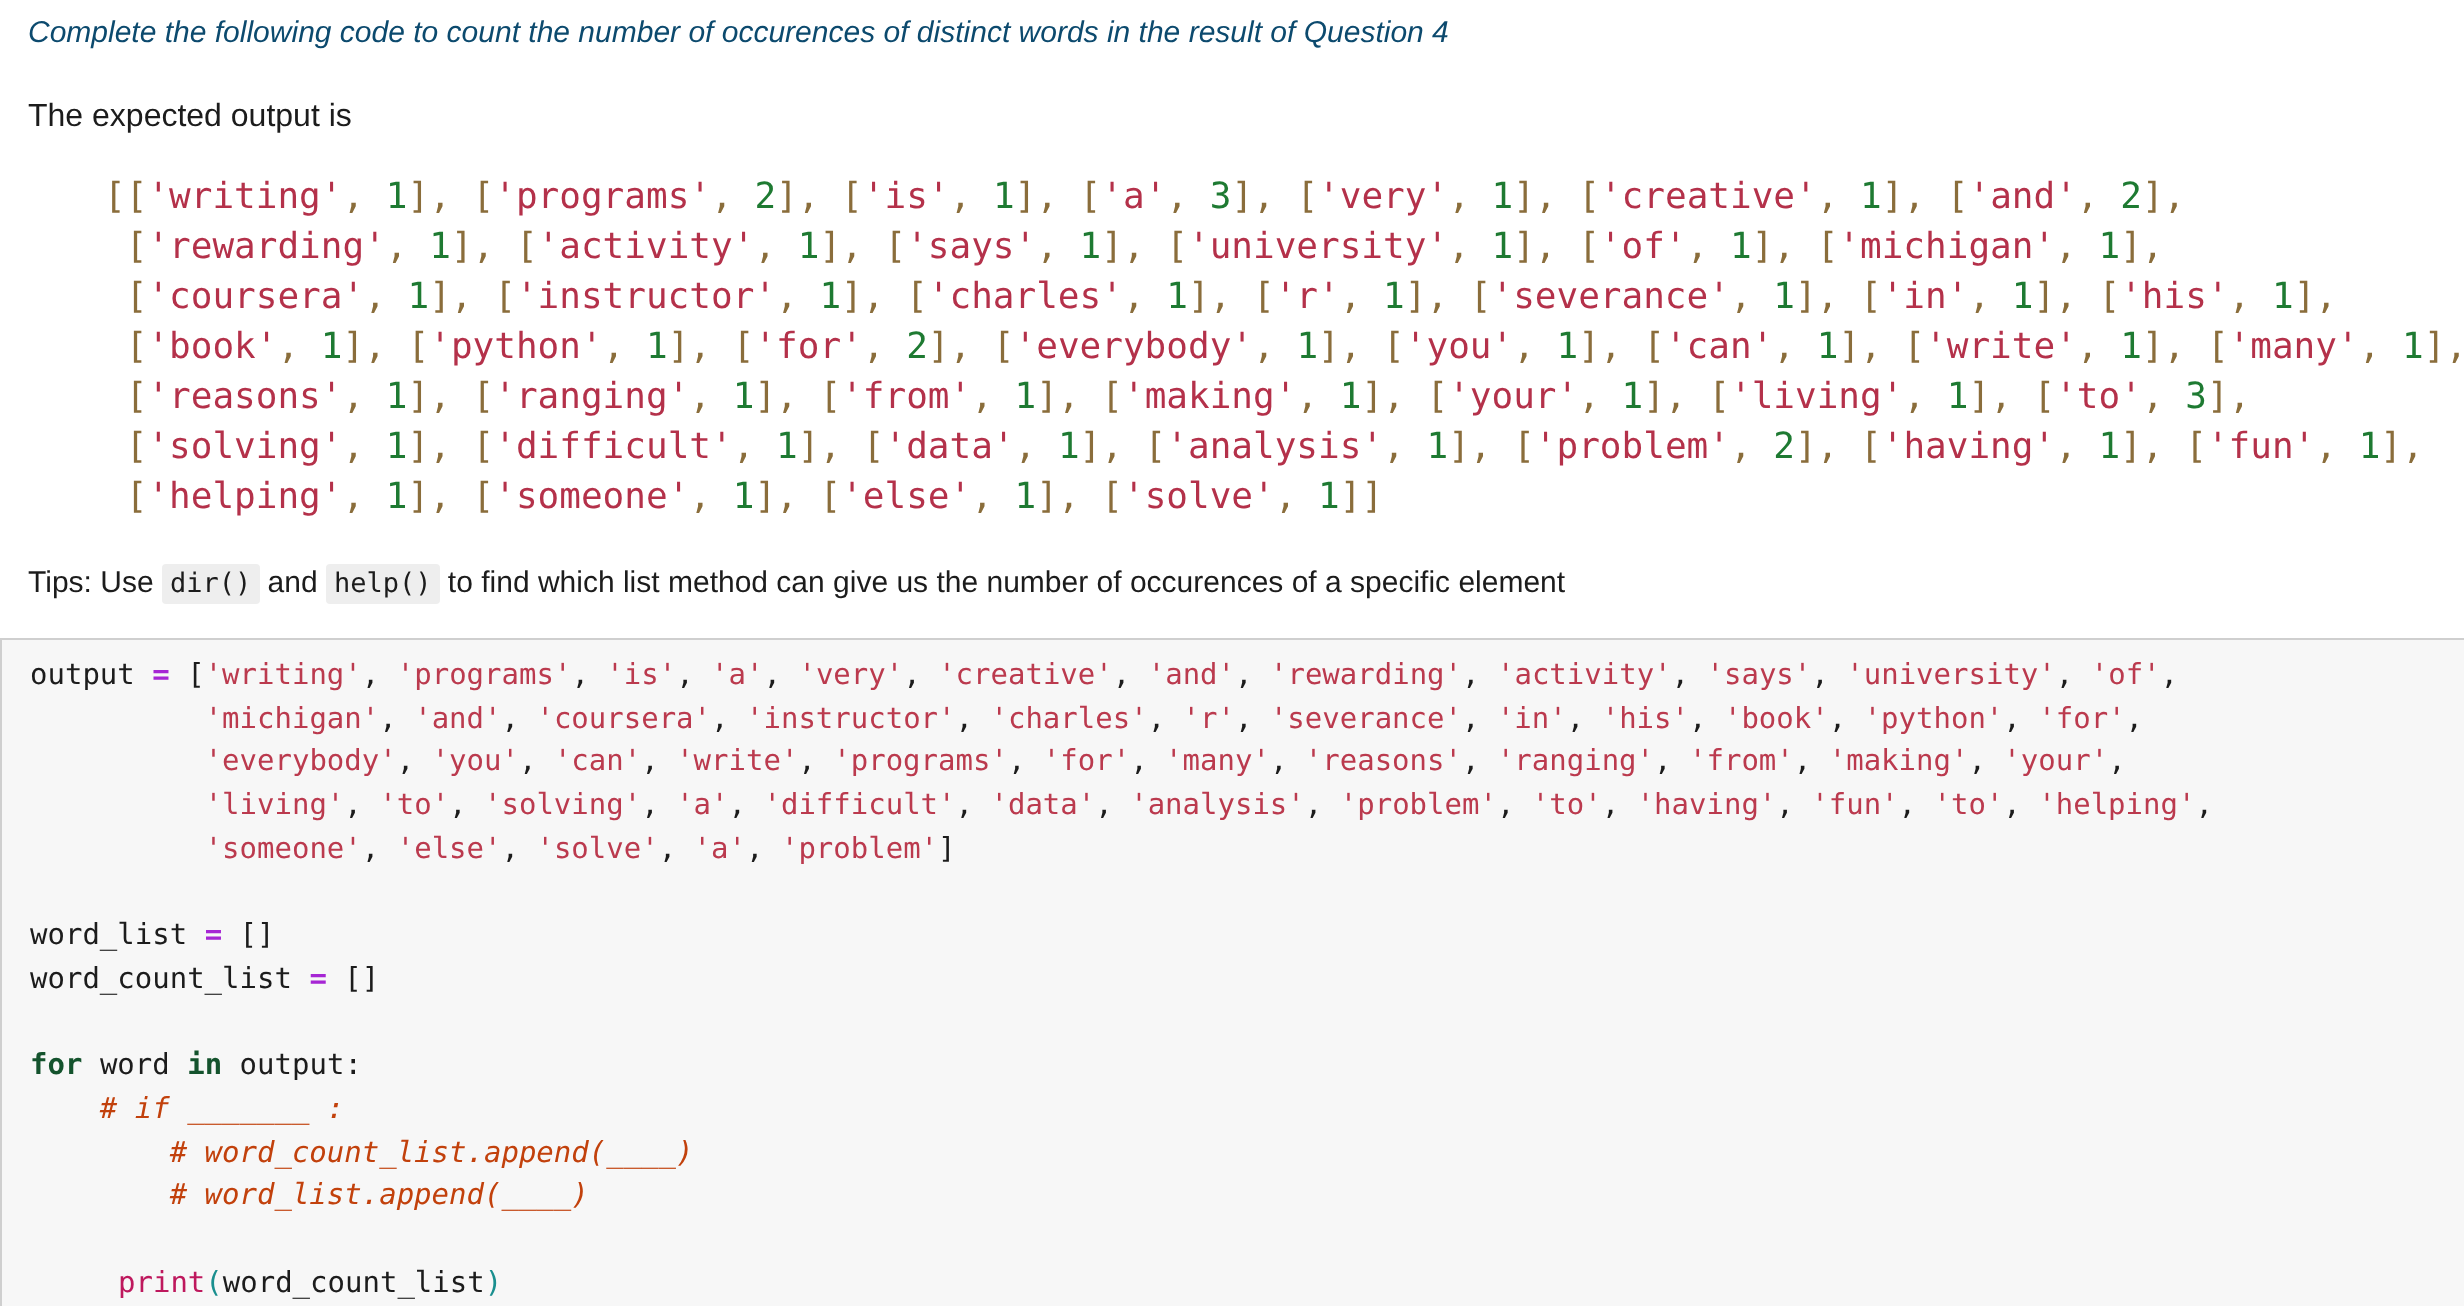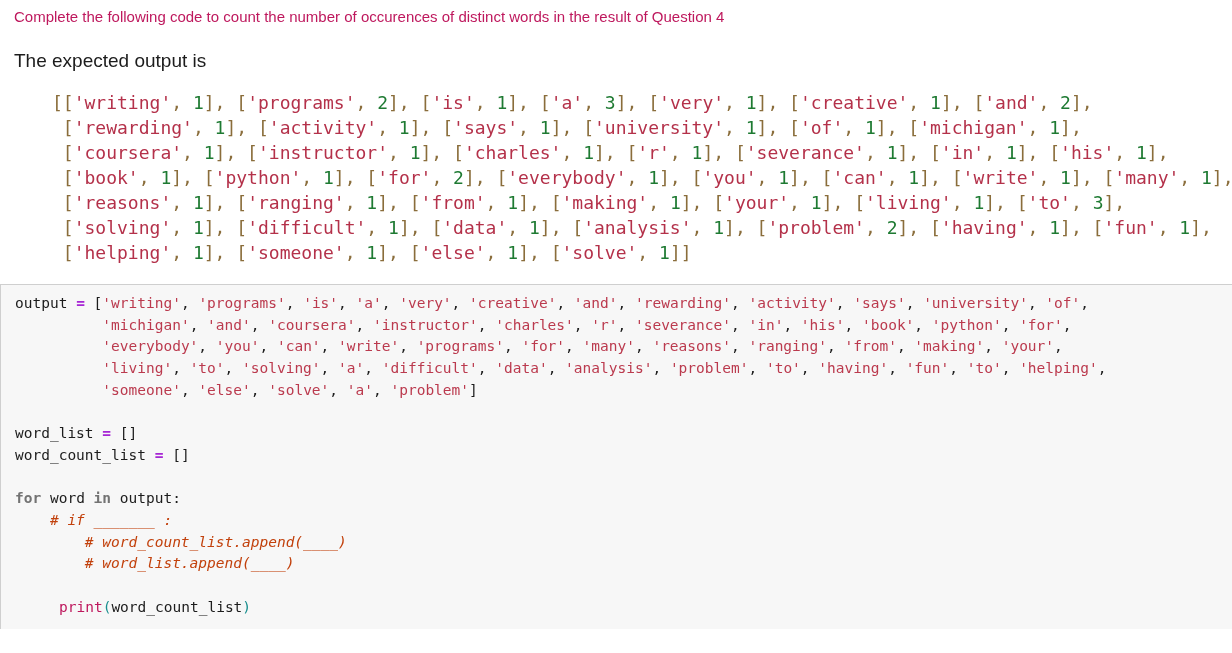--- a/index.html
+++ b/index.html
@@ -18,28 +18,29 @@
   .page {
     padding: 0 0 0 0;
   }
 
   #instruction-line {
     margin: 0;
     padding-top: 8px;
     padding-left: 14px;
     padding-right: 14px;
     font-size: 15px;
-    color: #be185d;
+    color: #0c4a6e;
+    font-style: italic;
   }
 
   #expected-label {
     margin: 0;
     padding-top: 25px;
     padding-left: 14px;
-    font-size: 19px;
+    font-size: 16px;
     color: #1c1c1c;
   }
 
   
   .output-block {
     margin: 0;
     padding: 18px 0 0 52px;
     font-family: "DejaVu Sans Mono", monospace;
     font-size: 18px;
     line-height: 25px;
@@ -84,33 +85,34 @@
     line-height: 21.7px;
     white-space: pre;
     color: #1c1c1c;
     min-height: 330px;
     box-sizing: border-box;
   }
   .code-cell .ln { display: block; min-height: 21.7px; }
 
   .c-op      { color: #a626d4; font-weight: 600; }
   .c-str     { color: #bb3a4e; }
-  .c-kw      { color: #737373; font-weight: bold; }
+  .c-kw      { color: #14532d; font-weight: bold; }
   .c-builtin { color: #be185d; margin-left: 44px; }
   .c-paren   { color: #1a8f8f; }
   .c-comment { color: #c2410c; font-style: italic; }
   .c-plain   { color: #1c1c1c; }
 </style>
 </head>
 <body>
 
 <div class="page">
 
   <p id="instruction-line">Complete the following code to count the number of occurences of distinct words in the result of Question 4</p>
 
   <p id="expected-label">The expected output is</p>
 
   <div class="output-block" id="expected-output"><span class="ln"><span class="tok-punct">[[</span><span class="tok-str">'writing'</span><span class="tok-punct">, </span><span class="tok-num">1</span><span class="tok-punct">], [</span><span class="tok-str">'programs'</span><span class="tok-punct">, </span><span class="tok-num">2</span><span class="tok-punct">], [</span><span class="tok-str">'is'</span><span class="tok-punct">, </span><span class="tok-num">1</span><span class="tok-punct">], [</span><span class="tok-str">'a'</span><span class="tok-punct">, </span><span class="tok-num">3</span><span class="tok-punct">], [</span><span class="tok-str">'very'</span><span class="tok-punct">, </span><span class="tok-num">1</span><span class="tok-punct">], [</span><span class="tok-str">'creative'</span><span class="tok-punct">, </span><span class="tok-num">1</span><span class="tok-punct">], [</span><span class="tok-str">'and'</span><span class="tok-punct">, </span><span class="tok-num">2</span><span class="tok-punct">],</span></span><span class="ln"><span class="tok-punct"> [</span><span class="tok-str">'rewarding'</span><span class="tok-punct">, </span><span class="tok-num">1</span><span class="tok-punct">], [</span><span class="tok-str">'activity'</span><span class="tok-punct">, </span><span class="tok-num">1</span><span class="tok-punct">], [</span><span class="tok-str">'says'</span><span class="tok-punct">, </span><span class="tok-num">1</span><span class="tok-punct">], [</span><span class="tok-str">'university'</span><span class="tok-punct">, </span><span class="tok-num">1</span><span class="tok-punct">], [</span><span class="tok-str">'of'</span><span class="tok-punct">, </span><span class="tok-num">1</span><span class="tok-punct">], [</span><span class="tok-str">'michigan'</span><span class="tok-punct">, </span><span class="tok-num">1</span><span class="tok-punct">],</span></span><span class="ln"><span class="tok-punct"> [</span><span class="tok-str">'coursera'</span><span class="tok-punct">, </span><span class="tok-num">1</span><span class="tok-punct">], [</span><span class="tok-str">'instructor'</span><span class="tok-punct">, </span><span class="tok-num">1</span><span class="tok-punct">], [</span><span class="tok-str">'charles'</span><span class="tok-punct">, </span><span class="tok-num">1</span><span class="tok-punct">], [</span><span class="tok-str">'r'</span><span class="tok-punct">, </span><span class="tok-num">1</span><span class="tok-punct">], [</span><span class="tok-str">'severance'</span><span class="tok-punct">, </span><span class="tok-num">1</span><span class="tok-punct">], [</span><span class="tok-str">'in'</span><span class="tok-punct">, </span><span class="tok-num">1</span><span class="tok-punct">], [</span><span class="tok-str">'his'</span><span class="tok-punct">, </span><span class="tok-num">1</span><span class="tok-punct">],</span></span><span class="ln"><span class="tok-punct"> [</span><span class="tok-str">'book'</span><span class="tok-punct">, </span><span class="tok-num">1</span><span class="tok-punct">], [</span><span class="tok-str">'python'</span><span class="tok-punct">, </span><span class="tok-num">1</span><span class="tok-punct">], [</span><span class="tok-str">'for'</span><span class="tok-punct">, </span><span class="tok-num">2</span><span class="tok-punct">], [</span><span class="tok-str">'everybody'</span><span class="tok-punct">, </span><span class="tok-num">1</span><span class="tok-punct">], [</span><span class="tok-str">'you'</span><span class="tok-punct">, </span><span class="tok-num">1</span><span class="tok-punct">], [</span><span class="tok-str">'can'</span><span class="tok-punct">, </span><span class="tok-num">1</span><span class="tok-punct">], [</span><span class="tok-str">'write'</span><span class="tok-punct">, </span><span class="tok-num">1</span><span class="tok-punct">], [</span><span class="tok-str">'many'</span><span class="tok-punct">, </span><span class="tok-num">1</span><span class="tok-punct">],</span></span><span class="ln"><span class="tok-punct"> [</span><span class="tok-str">'reasons'</span><span class="tok-punct">, </span><span class="tok-num">1</span><span class="tok-punct">], [</span><span class="tok-str">'ranging'</span><span class="tok-punct">, </span><span class="tok-num">1</span><span class="tok-punct">], [</span><span class="tok-str">'from'</span><span class="tok-punct">, </span><span class="tok-num">1</span><span class="tok-punct">], [</span><span class="tok-str">'making'</span><span class="tok-punct">, </span><span class="tok-num">1</span><span class="tok-punct">], [</span><span class="tok-str">'your'</span><span class="tok-punct">, </span><span class="tok-num">1</span><span class="tok-punct">], [</span><span class="tok-str">'living'</span><span class="tok-punct">, </span><span class="tok-num">1</span><span class="tok-punct">], [</span><span class="tok-str">'to'</span><span class="tok-punct">, </span><span class="tok-num">3</span><span class="tok-punct">],</span></span><span class="ln"><span class="tok-punct"> [</span><span class="tok-str">'solving'</span><span class="tok-punct">, </span><span class="tok-num">1</span><span class="tok-punct">], [</span><span class="tok-str">'difficult'</span><span class="tok-punct">, </span><span class="tok-num">1</span><span class="tok-punct">], [</span><span class="tok-str">'data'</span><span class="tok-punct">, </span><span class="tok-num">1</span><span class="tok-punct">], [</span><span class="tok-str">'analysis'</span><span class="tok-punct">, </span><span class="tok-num">1</span><span class="tok-punct">], [</span><span class="tok-str">'problem'</span><span class="tok-punct">, </span><span class="tok-num">2</span><span class="tok-punct">], [</span><span class="tok-str">'having'</span><span class="tok-punct">, </span><span class="tok-num">1</span><span class="tok-punct">], [</span><span class="tok-str">'fun'</span><span class="tok-punct">, </span><span class="tok-num">1</span><span class="tok-punct">],</span></span><span class="ln"><span class="tok-punct"> [</span><span class="tok-str">'helping'</span><span class="tok-punct">, </span><span class="tok-num">1</span><span class="tok-punct">], [</span><span class="tok-str">'someone'</span><span class="tok-punct">, </span><span class="tok-num">1</span><span class="tok-punct">], [</span><span class="tok-str">'else'</span><span class="tok-punct">, </span><span class="tok-num">1</span><span class="tok-punct">], [</span><span class="tok-str">'solve'</span><span class="tok-punct">, </span><span class="tok-num">1</span><span class="tok-punct">]]</span></span></div>
 
+  <p id="tips-line"><span>Tips: Use </span><code class="inline-code">dir()</code><span> and </span><code class="inline-code">help()</code><span> to find which list method can give us the number of occurences of a specific element</span></p>
 
   <div class="code-cell" id="code-cell"><span class="ln"><span class="c-plain">output</span><span class="c-plain"> </span><span class="c-op">=</span><span class="c-plain"> [</span><span class="c-str">'writing'</span><span class="c-plain">, </span><span class="c-str">'programs'</span><span class="c-plain">, </span><span class="c-str">'is'</span><span class="c-plain">, </span><span class="c-str">'a'</span><span class="c-plain">, </span><span class="c-str">'very'</span><span class="c-plain">, </span><span class="c-str">'creative'</span><span class="c-plain">, </span><span class="c-str">'and'</span><span class="c-plain">, </span><span class="c-str">'rewarding'</span><span class="c-plain">, </span><span class="c-str">'activity'</span><span class="c-plain">, </span><span class="c-str">'says'</span><span class="c-plain">, </span><span class="c-str">'university'</span><span class="c-plain">, </span><span class="c-str">'of'</span><span class="c-plain">,</span></span><span class="ln"><span class="c-plain">          </span><span class="c-str">'michigan'</span><span class="c-plain">, </span><span class="c-str">'and'</span><span class="c-plain">, </span><span class="c-str">'coursera'</span><span class="c-plain">, </span><span class="c-str">'instructor'</span><span class="c-plain">, </span><span class="c-str">'charles'</span><span class="c-plain">, </span><span class="c-str">'r'</span><span class="c-plain">, </span><span class="c-str">'severance'</span><span class="c-plain">, </span><span class="c-str">'in'</span><span class="c-plain">, </span><span class="c-str">'his'</span><span class="c-plain">, </span><span class="c-str">'book'</span><span class="c-plain">, </span><span class="c-str">'python'</span><span class="c-plain">, </span><span class="c-str">'for'</span><span class="c-plain">,</span></span><span class="ln"><span class="c-plain">          </span><span class="c-str">'everybody'</span><span class="c-plain">, </span><span class="c-str">'you'</span><span class="c-plain">, </span><span class="c-str">'can'</span><span class="c-plain">, </span><span class="c-str">'write'</span><span class="c-plain">, </span><span class="c-str">'programs'</span><span class="c-plain">, </span><span class="c-str">'for'</span><span class="c-plain">, </span><span class="c-str">'many'</span><span class="c-plain">, </span><span class="c-str">'reasons'</span><span class="c-plain">, </span><span class="c-str">'ranging'</span><span class="c-plain">, </span><span class="c-str">'from'</span><span class="c-plain">, </span><span class="c-str">'making'</span><span class="c-plain">, </span><span class="c-str">'your'</span><span class="c-plain">,</span></span><span class="ln"><span class="c-plain">          </span><span class="c-str">'living'</span><span class="c-plain">, </span><span class="c-str">'to'</span><span class="c-plain">, </span><span class="c-str">'solving'</span><span class="c-plain">, </span><span class="c-str">'a'</span><span class="c-plain">, </span><span class="c-str">'difficult'</span><span class="c-plain">, </span><span class="c-str">'data'</span><span class="c-plain">, </span><span class="c-str">'analysis'</span><span class="c-plain">, </span><span class="c-str">'problem'</span><span class="c-plain">, </span><span class="c-str">'to'</span><span class="c-plain">, </span><span class="c-str">'having'</span><span class="c-plain">, </span><span class="c-str">'fun'</span><span class="c-plain">, </span><span class="c-str">'to'</span><span class="c-plain">, </span><span class="c-str">'helping'</span><span class="c-plain">,</span></span><span class="ln"><span class="c-plain">          </span><span class="c-str">'someone'</span><span class="c-plain">, </span><span class="c-str">'else'</span><span class="c-plain">, </span><span class="c-str">'solve'</span><span class="c-plain">, </span><span class="c-str">'a'</span><span class="c-plain">, </span><span class="c-str">'problem'</span><span class="c-plain">]</span></span><span class="ln">&nbsp;</span><span class="ln"><span class="c-plain">word_list</span><span class="c-plain"> </span><span class="c-op">=</span><span class="c-plain"> []</span></span><span class="ln"><span class="c-plain">word_count_list</span><span class="c-plain"> </span><span class="c-op">=</span><span class="c-plain"> []</span></span><span class="ln">&nbsp;</span><span class="ln"><span class="c-kw">for</span><span class="c-plain"> </span><span class="c-plain">word</span><span class="c-plain"> </span><span class="c-kw">in</span><span class="c-plain"> </span><span class="c-plain">output</span><span class="c-plain">:</span></span><span class="ln"><span class="c-plain">    </span><span class="c-comment"># if _______ :</span></span><span class="ln"><span class="c-plain">        </span><span class="c-comment"># word_count_list.append(____)</span></span><span class="ln"><span class="c-plain">        </span><span class="c-comment"># word_list.append(____)</span></span><span class="ln">&nbsp;</span><span class="ln"><span class="c-builtin">print</span><span class="c-paren">(</span><span class="c-plain">word_count_list</span><span class="c-paren">)</span></span></div>
 
 </div>
 
 </body></html>

